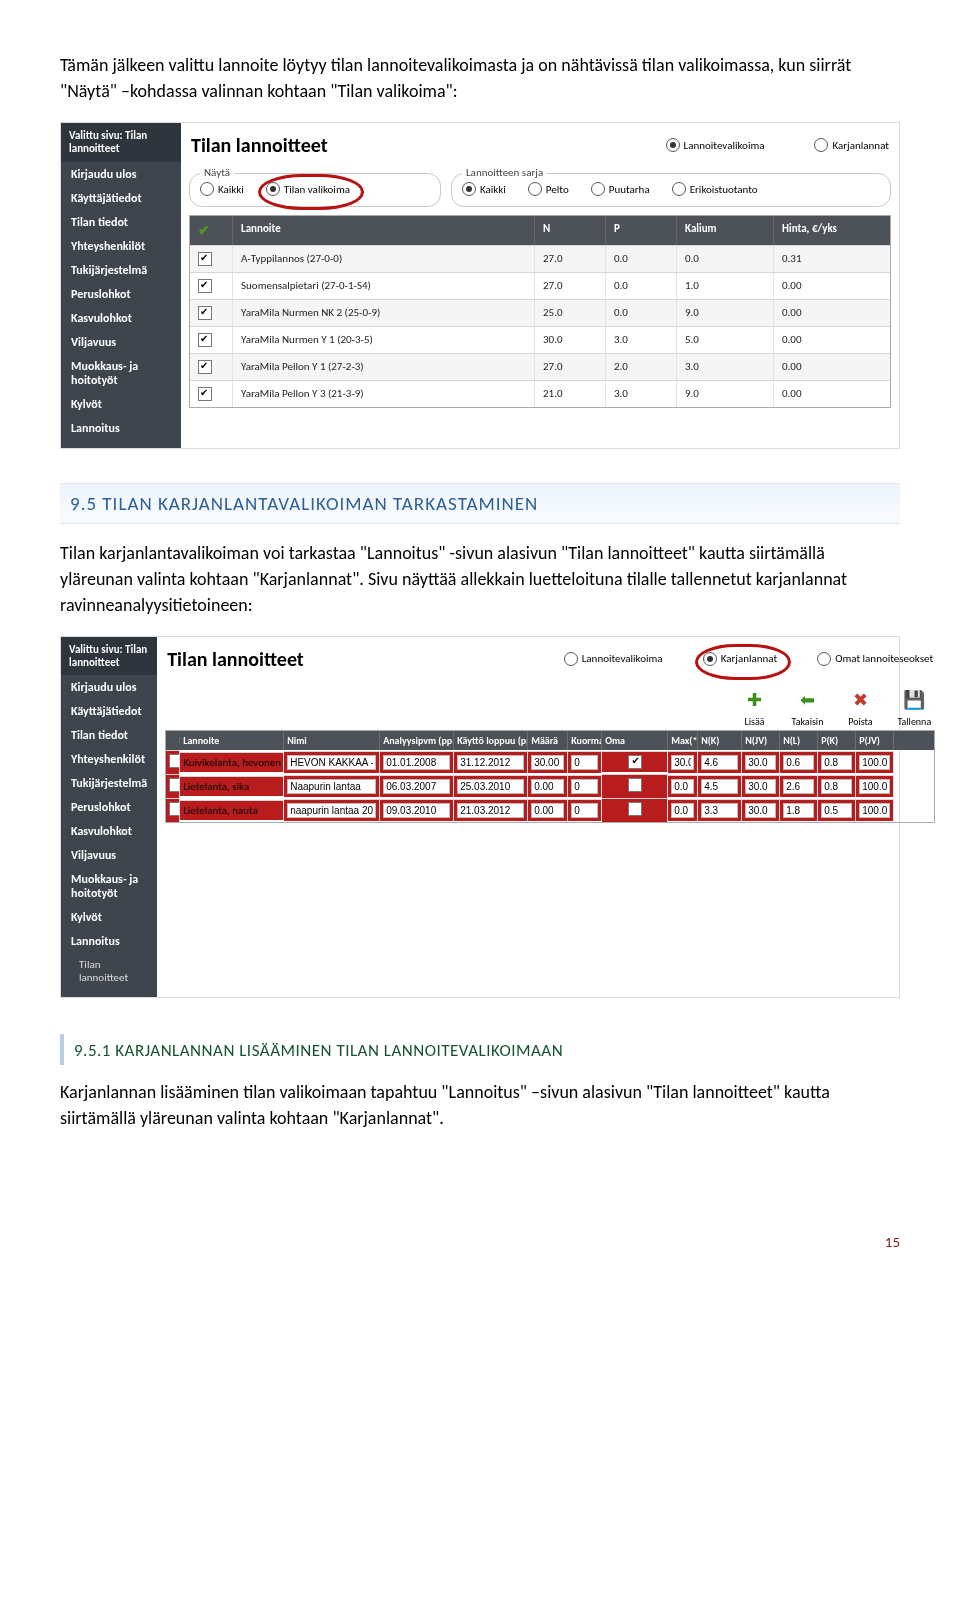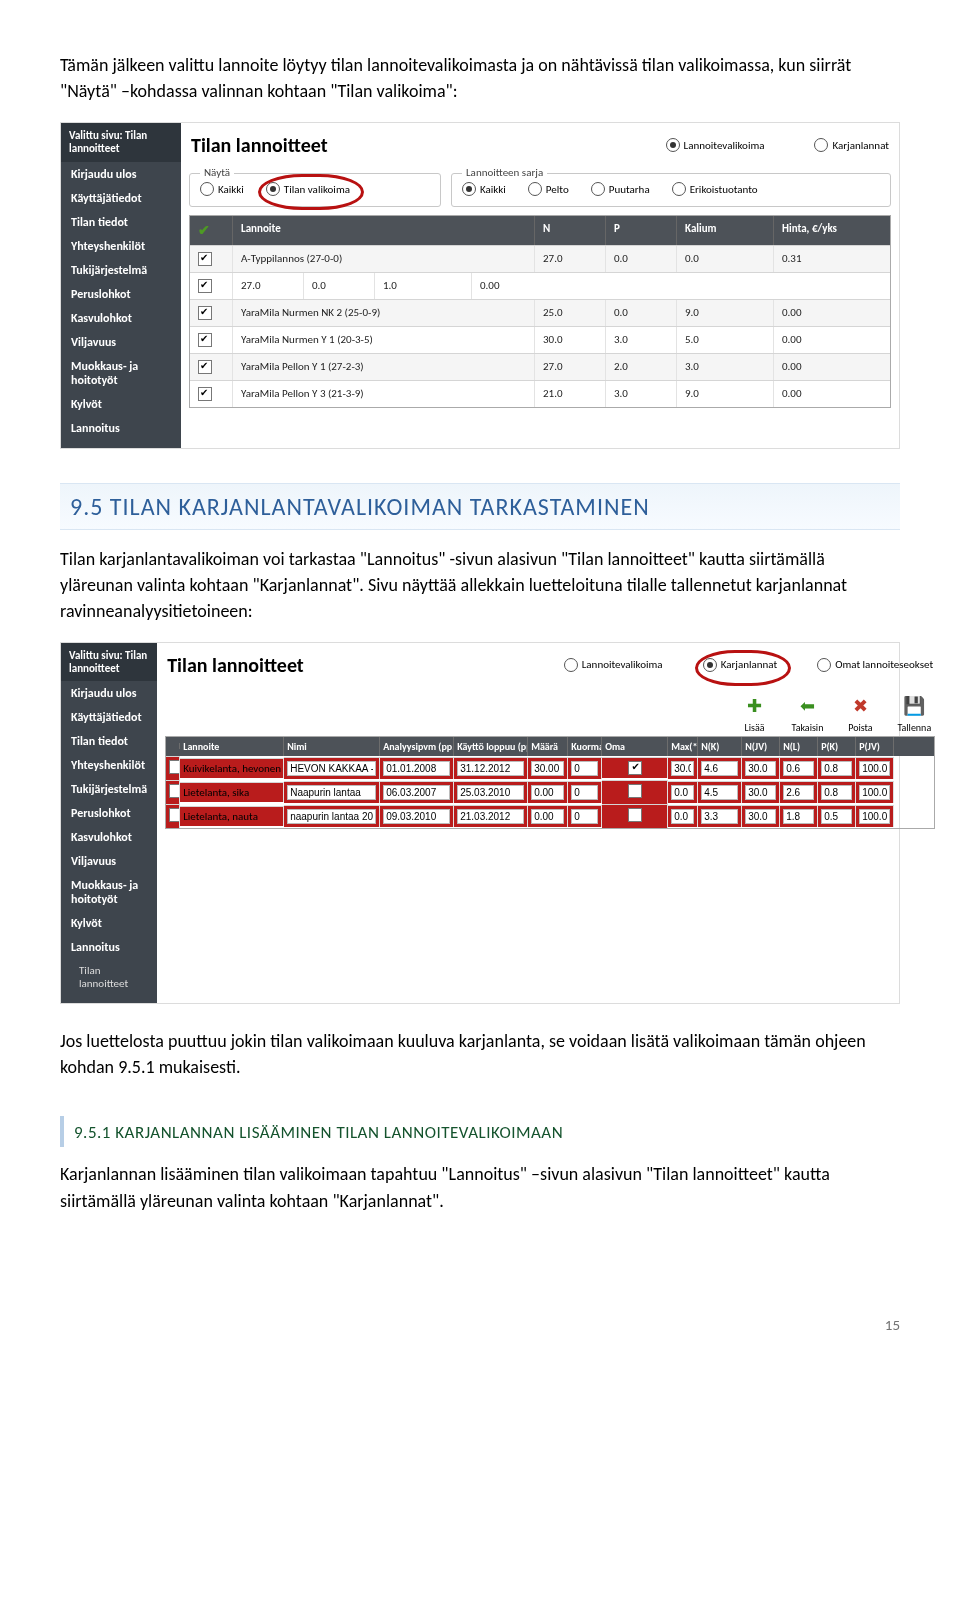--- a/index.html
+++ b/index.html
@@ -1,40 +1,40 @@
 <!DOCTYPE html>
 <html><head>
 <meta charset="utf-8">
 <style>
   body{margin:0;background:#fff;font-family:Calibri,Arial,sans-serif;color:#000;width:960px}
   .page{padding:52px 60px 24px 60px}
   .para{font-size:18px;line-height:1.45;margin:0 0 18px 0}
   .h2-band{background:linear-gradient(#eef5fb,#f7fbff);border:1px solid #d9e6f3;border-left:none;border-right:none;
            padding:8px 10px;margin:34px 0 16px 0}
-  .h2-band span{color:#2e5f9a;font-size:24px;letter-spacing:1px}
+  .h2-band span{color:#2e5f9a;font-size:19px;letter-spacing:1px}
   .h3-line{border-left:4px solid #b7cee6;padding:6px 0 4px 10px;margin:36px 0 14px 0}
   .h3-line span{color:#14532d;font-size:17px;letter-spacing:0.5px}
 
   .shot{border:1px solid #dcdcdc;background:#fff;margin-bottom:6px;font-size:11px}
   .shot-inner{display:flex}
   .sb{background:#3e454d;color:#fff;width:120px;padding:0 0 8px 0}
   .sb-hd{background:#2e353c;padding:6px 8px;font-size:11px;font-weight:bold;line-height:1.2}
   .sb-it{padding:5px 10px;font-size:12px;font-weight:bold}
   .sb-it.sub{font-weight:normal;font-size:11px;color:#ddd;padding-left:18px}
   .ct{flex:1;padding:4px 8px 8px 8px}
   .title-row{display:flex;align-items:center;gap:42px;padding:6px 2px 10px 2px}
   .big{font-size:20px;font-weight:bold}
   .opt{display:flex;align-items:center;gap:4px}
   .rd{width:12px;height:12px;border:1px solid #555;border-radius:50%;display:inline-flex;align-items:center;justify-content:center}
   .rd .dot{width:6px;height:6px;background:#333;border-radius:50%}
   .circ{position:relative}
   .circ::after{content:"";position:absolute;left:-8px;top:-8px;width:calc(100% + 16px);height:calc(100% + 16px);
                border:3px solid #b81111;border-radius:50%/60%}
 
-  .fs{border:1px solid #c8c8c8;border-radius:3px;padding:8px 10px 10px 10px;margin:6px 0 2px 0;position:relative}
+  .fs{border:1px solid #c8c8c8;border-radius:13px;padding:8px 10px 10px 10px;margin:6px 0 2px 0;position:relative}
   .fs .lg{position:absolute;top:-8px;left:10px;background:#fff;padding:0 4px;font-size:11px;color:#444}
   .row-opts{display:flex;gap:22px;align-items:center}
   .pair-fs{display:flex;gap:10px}
   .pair-fs .fs{flex:1}
 
   .grid{border:1px solid #aaa;margin-top:6px}
   .ghd{background:#4d5258;color:#fff;display:flex;font-weight:bold}
   .gc{padding:6px 8px;border-right:1px solid #666}
   .gr{display:flex;background:#fff;border-top:1px solid #d5d5d5}
   .gr:nth-child(odd){background:#f5f5f5}
@@ -52,21 +52,21 @@
   .ic.save{color:#2c3e50}
 
   .dgrid{border:1px solid #aaa}
   .dhd{background:#4d5258;color:#fff;font-weight:bold;font-size:10px}
   .drow{display:grid;grid-template-columns:14px 104px 96px 74px 74px 40px 34px 66px 30px 44px 38px 38px 38px 38px 40px;
         align-items:center}
   .drow>div{padding:3px 3px;border-right:1px solid #6d6d6d;overflow:hidden;white-space:nowrap}
   .dbody .drow>div{border-right:1px solid #e0e0e0;border-top:1px solid #d5d5d5;background:#b91c1c}
   .inp{width:100%;border:1px solid #bbb;padding:1px 2px;box-sizing:border-box;font-size:10px;background:#fff}
 
-  .pageno{text-align:right;font-size:15px;padding:60px 60px 0 0;color:#737373}
+  .pageno{text-align:right;font-size:15px;padding:60px 60px 0 0;color:#7f1d1d}
 </style>
 </head>
 <body>
 
 <div class="page">
   <p class="para">Tämän jälkeen valittu lannoite löytyy tilan lannoitevalikoimasta ja on nähtävissä tilan valikoimassa, kun siirrät "Näytä" –kohdassa valinnan kohtaan "Tilan valikoima":</p>
 
   <div class="shot">
     <div class="shot-inner">
       <div class="sb">
@@ -155,20 +155,21 @@
   <div class="gr">
     <div class="gc" style="width:26px"><span class="chk on"></span></div>
     <div class="gc" style="flex:1">A-Typpilannos (27-0-0)</div>
     <div class="gc" style="width:54px">27.0</div>
     <div class="gc" style="width:54px">0.0</div>
     <div class="gc" style="width:80px">0.0</div>
     <div class="gc" style="width:100px;border-right:none">0.31</div>
   </div>
   <div class="gr">
     <div class="gc" style="width:26px"><span class="chk on"></span></div>
+    <div class="gc" style="flex:1">Suomensalpietari (27-0-1-S4)</div>
     <div class="gc" style="width:54px">27.0</div>
     <div class="gc" style="width:54px">0.0</div>
     <div class="gc" style="width:80px">1.0</div>
     <div class="gc" style="width:100px;border-right:none">0.00</div>
   </div>
   <div class="gr">
     <div class="gc" style="width:26px"><span class="chk on"></span></div>
     <div class="gc" style="flex:1">YaraMila Nurmen NK 2 (25-0-9)</div>
     <div class="gc" style="width:54px">25.0</div>
     <div class="gc" style="width:54px">0.0</div>
@@ -333,20 +334,19 @@
     <div><input class="inp" value="1.8" style=""></div>
     <div><input class="inp" value="0.5" style=""></div>
     <div><input class="inp" value="100.0" style=""></div>
   </div>
             </div>
         </div>
       </div>
     </div>
   </div>
 
-  <p class="para" style="margin-top:24px">Jos luettelosta puuttuu jokin tilan valikoimaan kuuluva karjanlanta, se voidaan lisätä valikoimaan tämän ohjeen kohdan 9.5.1 mukaisesti.</p>
 
   <div class="h3-line">
     <span>9.5.1 KARJANLANNAN LISÄÄMINEN TILAN LANNOITEVALIKOIMAAN</span>
   </div>
   <p class="para">Karjanlannan lisääminen tilan valikoimaan tapahtuu "Lannoitus" –sivun alasivun "Tilan lannoitteet" kautta siirtämällä yläreunan valinta kohtaan "Karjanlannat".</p>
 </div>
 <div class="pageno">15</div>
 
 </body></html>

